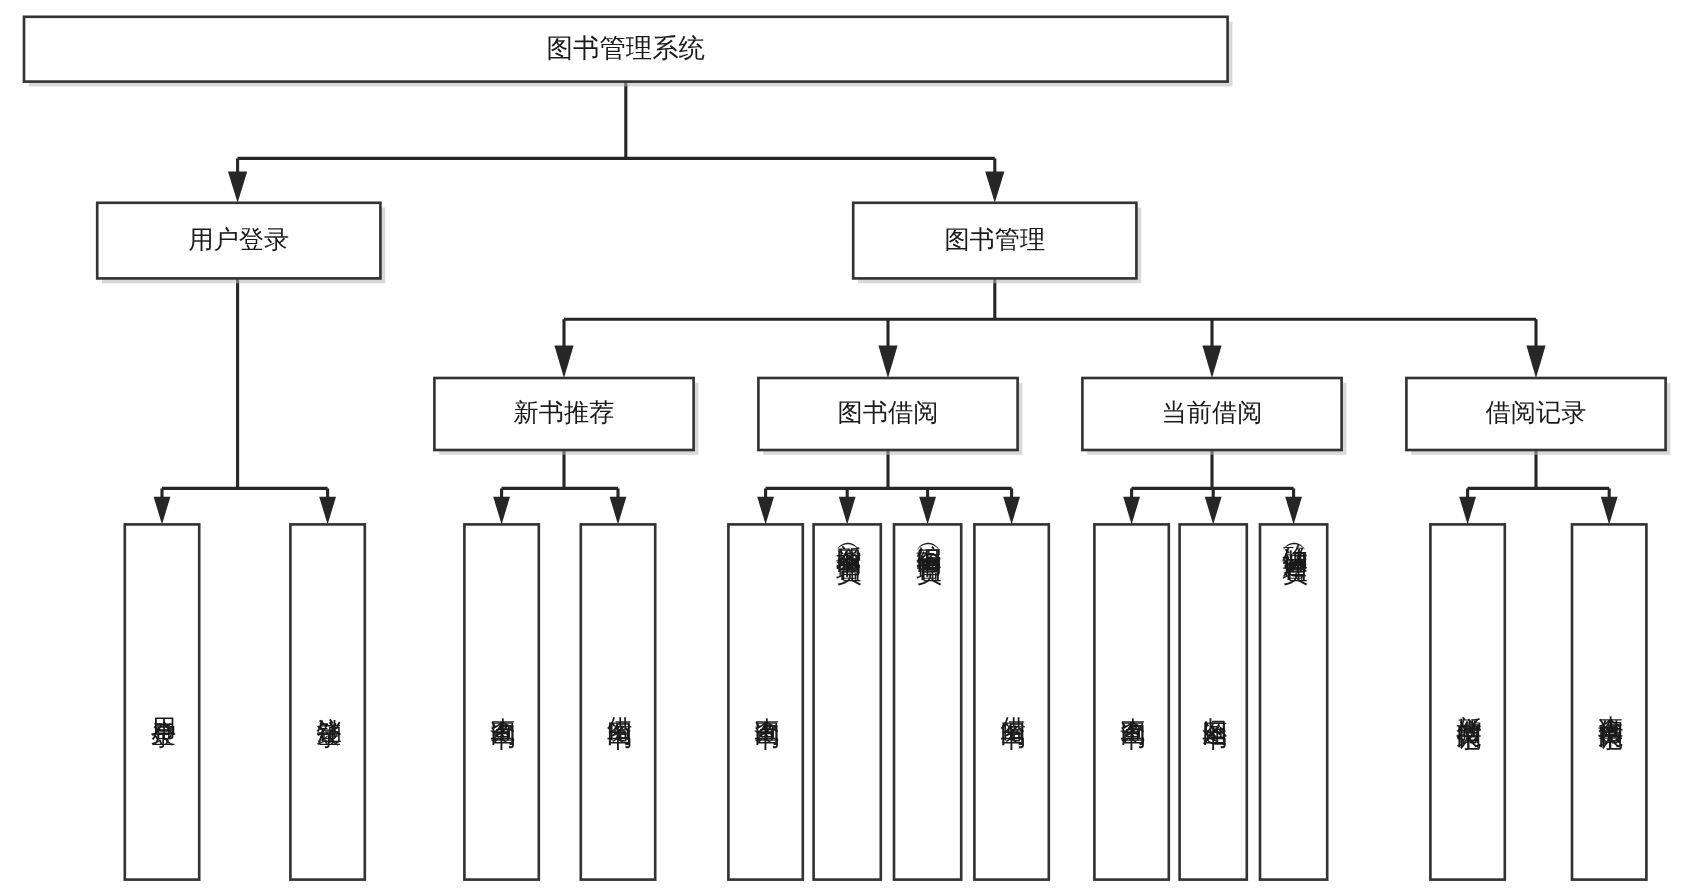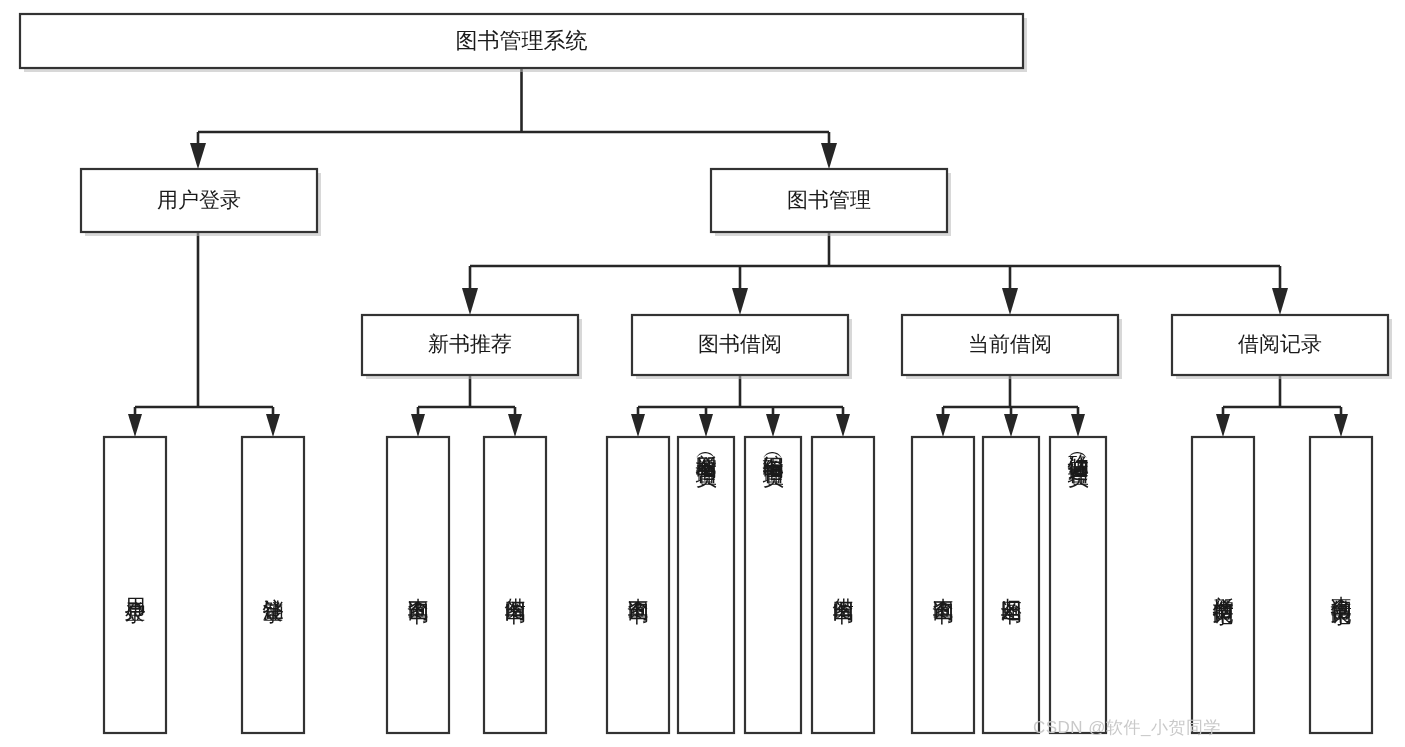--- a/index.html
+++ b/index.html
@@ -254,15 +254,14 @@
   </div>
 
   <div class="leaf-label-wrap" style="left:1192px; top:437px; width:62px; height:296px;">
     <span class="leaf-label">新增借阅记录</span>
   </div>
 
   <div class="leaf-label-wrap" style="left:1310px; top:437px; width:62px; height:296px;">
     <span class="leaf-label">查询借阅记录</span>
   </div>
 
-  <div id="watermark">CSDN @软件_小贺同学</div>
 
 </div>
 
 </body></html>

